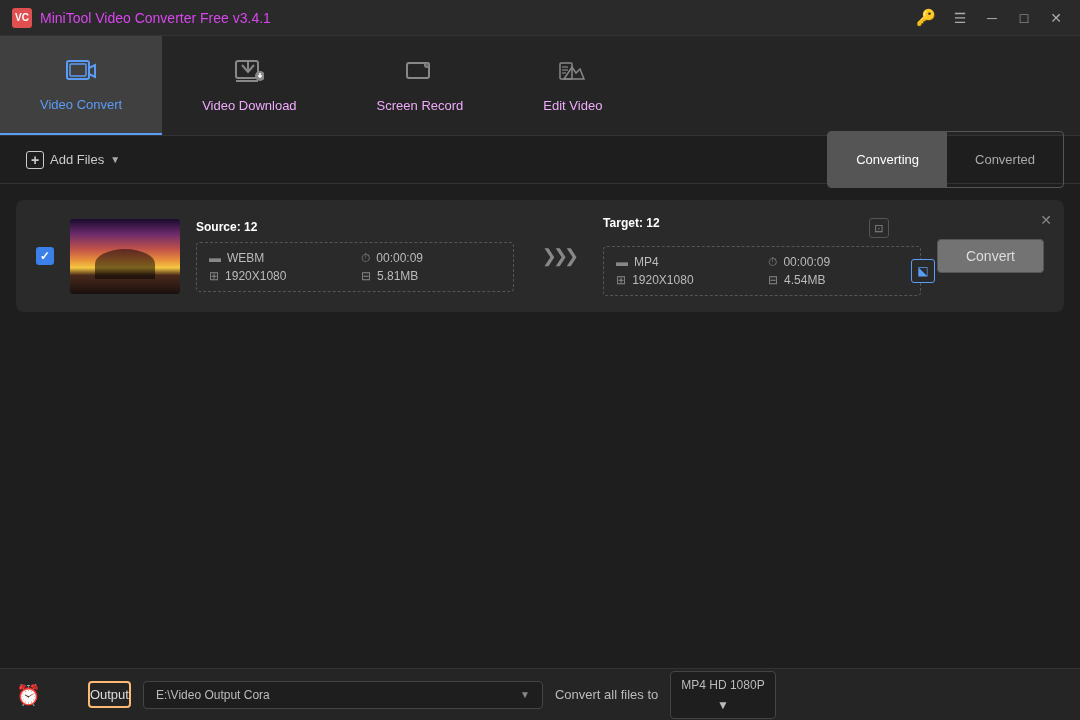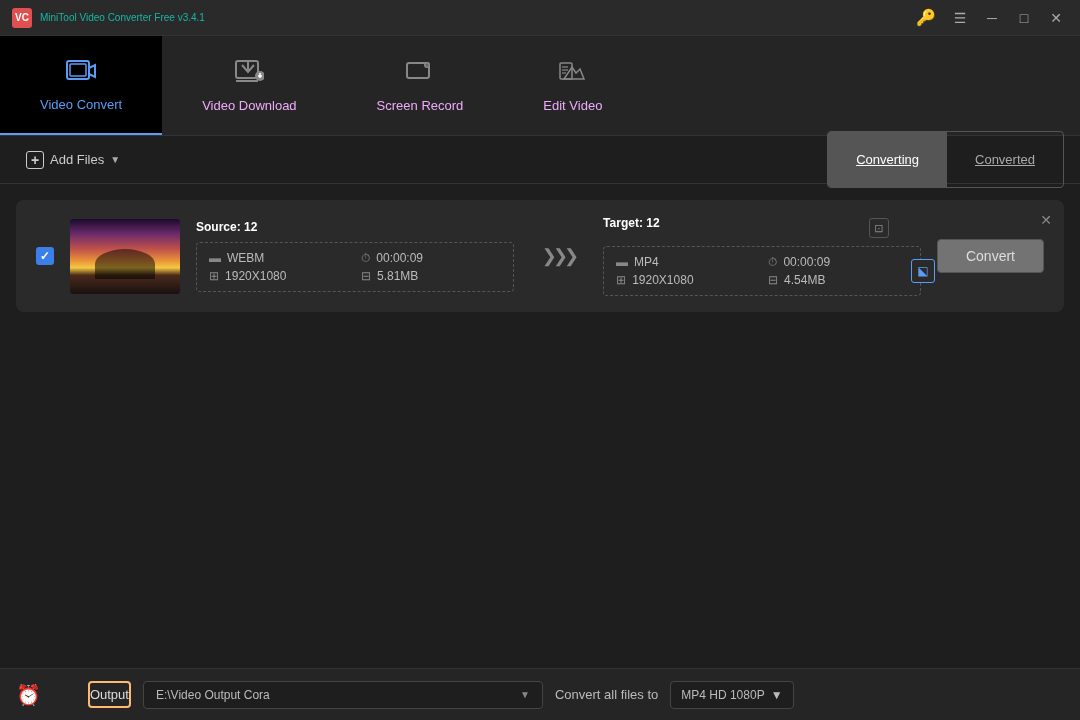--- a/index.html
+++ b/index.html
@@ -30,22 +30,22 @@
       display: flex;
       align-items: center;
       justify-content: center;
       font-size: 10px;
       font-weight: bold;
       color: white;
       margin-right: 8px;
       flex-shrink: 0;
     }
     #titlebar .title-text {
-      font-size: 10px;
-      color: #14b8a6;
+      font-size: 14px;
+      color: #d946ef;
       flex: 1;
     }
     #titlebar .win-controls {
       display: flex;
       gap: 8px;
       align-items: center;
     }
     #titlebar .win-btn {
       width: 24px;
       height: 24px;
@@ -78,21 +78,21 @@
       justify-content: center;
       padding: 0 40px;
       cursor: pointer;
       gap: 6px;
       color: #f0abfc;
       font-size: 13px;
       position: relative;
     }
     .nav-tab.active {
       color: #5b9cf6;
-      background: #000000;
+      background: #404040;
       border-bottom: 2px solid #5b9cf6;
     }
     .nav-tab .tab-icon {
       font-size: 26px;
     }
     .nav-tab.active .tab-icon { color: #5b9cf6; }
 
     
     #toolbar {
       height: 48px;
@@ -138,21 +138,20 @@
       border-radius: 4px;
       overflow: hidden;
     }
     .tab-group .tg-btn {
       padding: 20px 28px;
       background: transparent;
       border: none;
       color: #aaa;
       font-size: 13px;
       cursor: pointer;
-      text-decoration: underline;
     }
     .tab-group .tg-btn.active {
       background: #555;
       color: #fff;
     }
 
     
     #main {
       flex: 1;
       padding: 16px;
@@ -390,20 +389,21 @@
       background: #1e1e1e;
       border: 1px solid #444;
       border-radius: 4px;
       padding: 6px 10px;
       font-size: 12px;
       color: #bbb;
       display: flex;
       align-items: center;
       gap: 6px;
       cursor: pointer;
+      flex-direction: column;
     }
     .convert-all-btn {
       background: #3b7fe8;
       border: none;
       color: white;
       padding: 10px 30px;
       border-radius: 4px;
       font-size: 14px;
       font-weight: bold;
       cursor: pointer;

